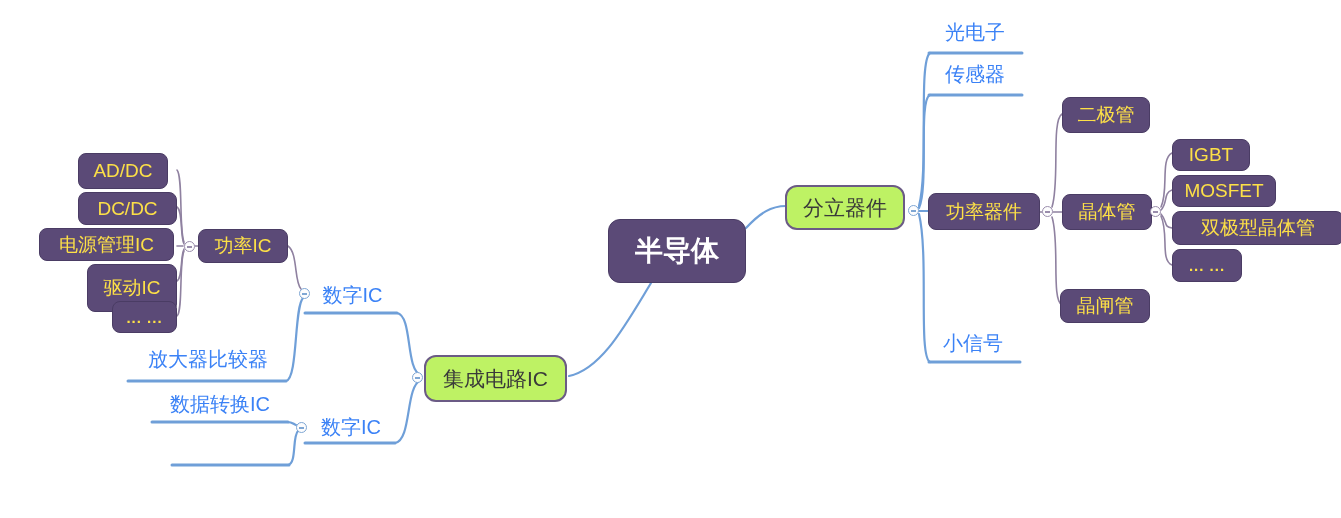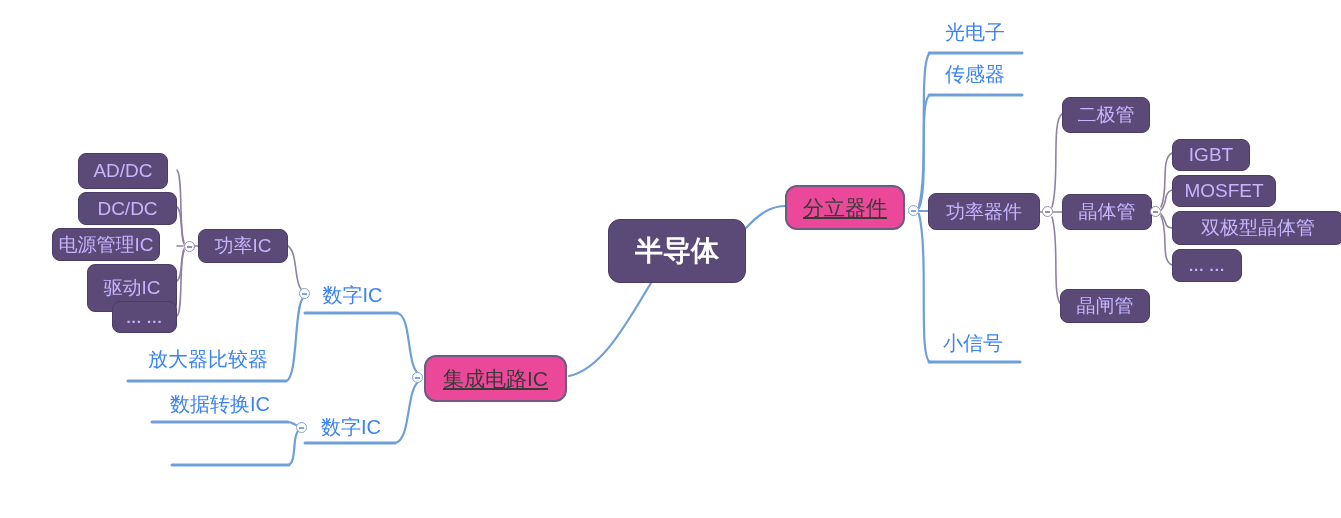--- a/index.html
+++ b/index.html
@@ -16,33 +16,32 @@
   .node {
     position: absolute;
     box-sizing: border-box;
     display: flex;
     align-items: center;
     justify-content: center;
     white-space: nowrap;
   }
   .dark {
     background: #5b4a77;
-    color: #c4b5fd;
+    color: #fde047;
     border: 1px solid #4a3c64;
     border-radius: 8px;
     font-size: 19px;
   }
   .dark.dots { font-size: 15px; font-weight: bold; letter-spacing: 1px; }
   .light {
-    background: #ec4899;
+    background: #bef264;
     border: 2px solid #6b5b85;
     border-radius: 12px;
     color: #3a3a3a;
     font-size: 21px;
-    text-decoration: underline;
   }
   .root {
     background: #5b4a77;
     color: #ffffff;
     border: 1px solid #4a3c64;
     border-radius: 12px;
     font-size: 28px;
     font-weight: bold;
   }
   .label {
@@ -123,21 +122,21 @@
   <div class="node light" style="left:424px; top:355px; width:143px; height:47px;">集成电路IC</div>
 
   <div class="label" style="left:305px; top:283px; width:95px;">数字IC</div>
   <div class="label" style="left:305px; top:415px; width:92px;">数字IC</div>
   <div class="label" style="left:127px; top:347px; width:162px;">放大器比较器</div>
   <div class="label" style="left:150px; top:392px; width:140px;">数据转换IC</div>
 
   <div class="node dark" style="left:198px; top:229px; width:90px; height:34px;">功率IC</div>
   <div class="node dark" style="left:78px; top:153px; width:90px; height:36px;">AD/DC</div>
   <div class="node dark" style="left:78px; top:192px; width:99px; height:33px;">DC/DC</div>
-  <div class="node dark" style="left:52px; top:228px; width:108px; height:33px;">电源管理IC</div>
+  <div class="node dark" style="left:39px; top:228px; width:135px; height:33px;">电源管理IC</div>
   <div class="node dark" style="left:87px; top:264px; width:90px; height:48px;">驱动IC</div>
   <div class="node dark dots" style="left:112px; top:301px; width:65px; height:32px;">... ...</div>
 
   <div class="node light" style="left:785px; top:185px; width:120px; height:45px;">分立器件</div>
 
   <div class="label" style="left:928px; top:20px; width:94px;">光电子</div>
   <div class="label" style="left:928px; top:62px; width:94px;">传感器</div>
   <div class="label" style="left:925px; top:331px; width:96px;">小信号</div>
 
   <div class="node dark" style="left:928px; top:193px; width:112px; height:37px;">功率器件</div>

